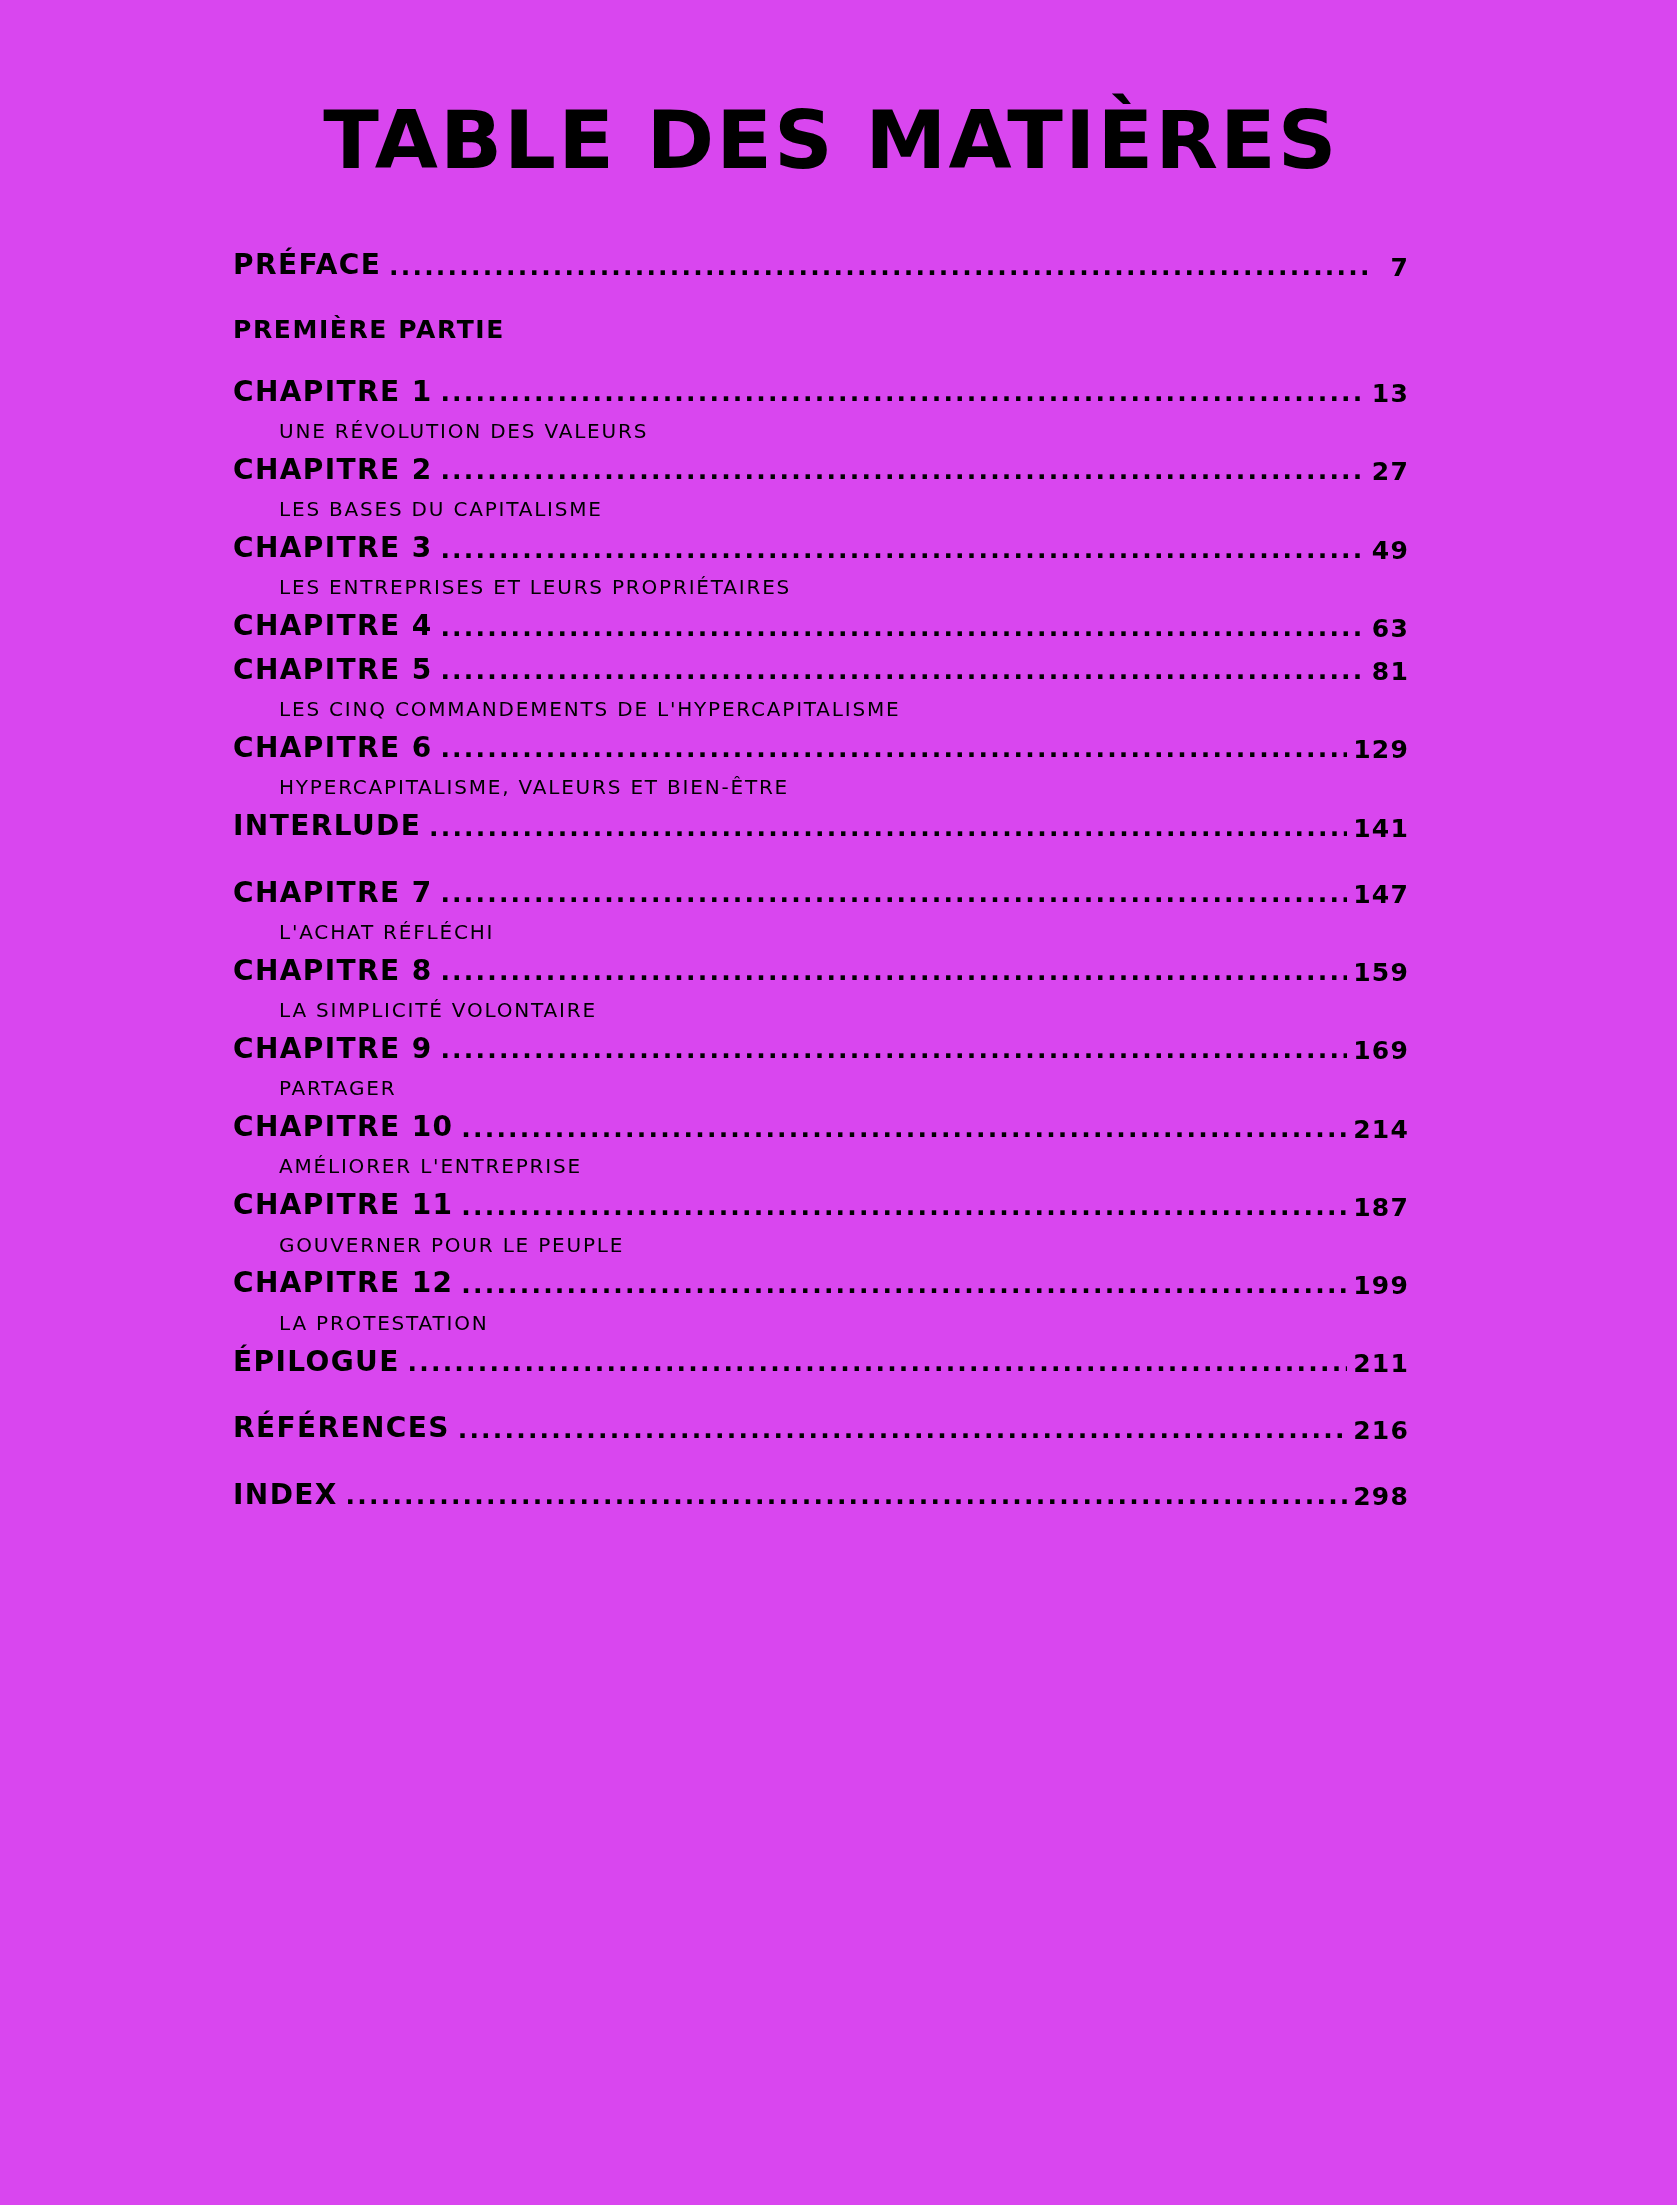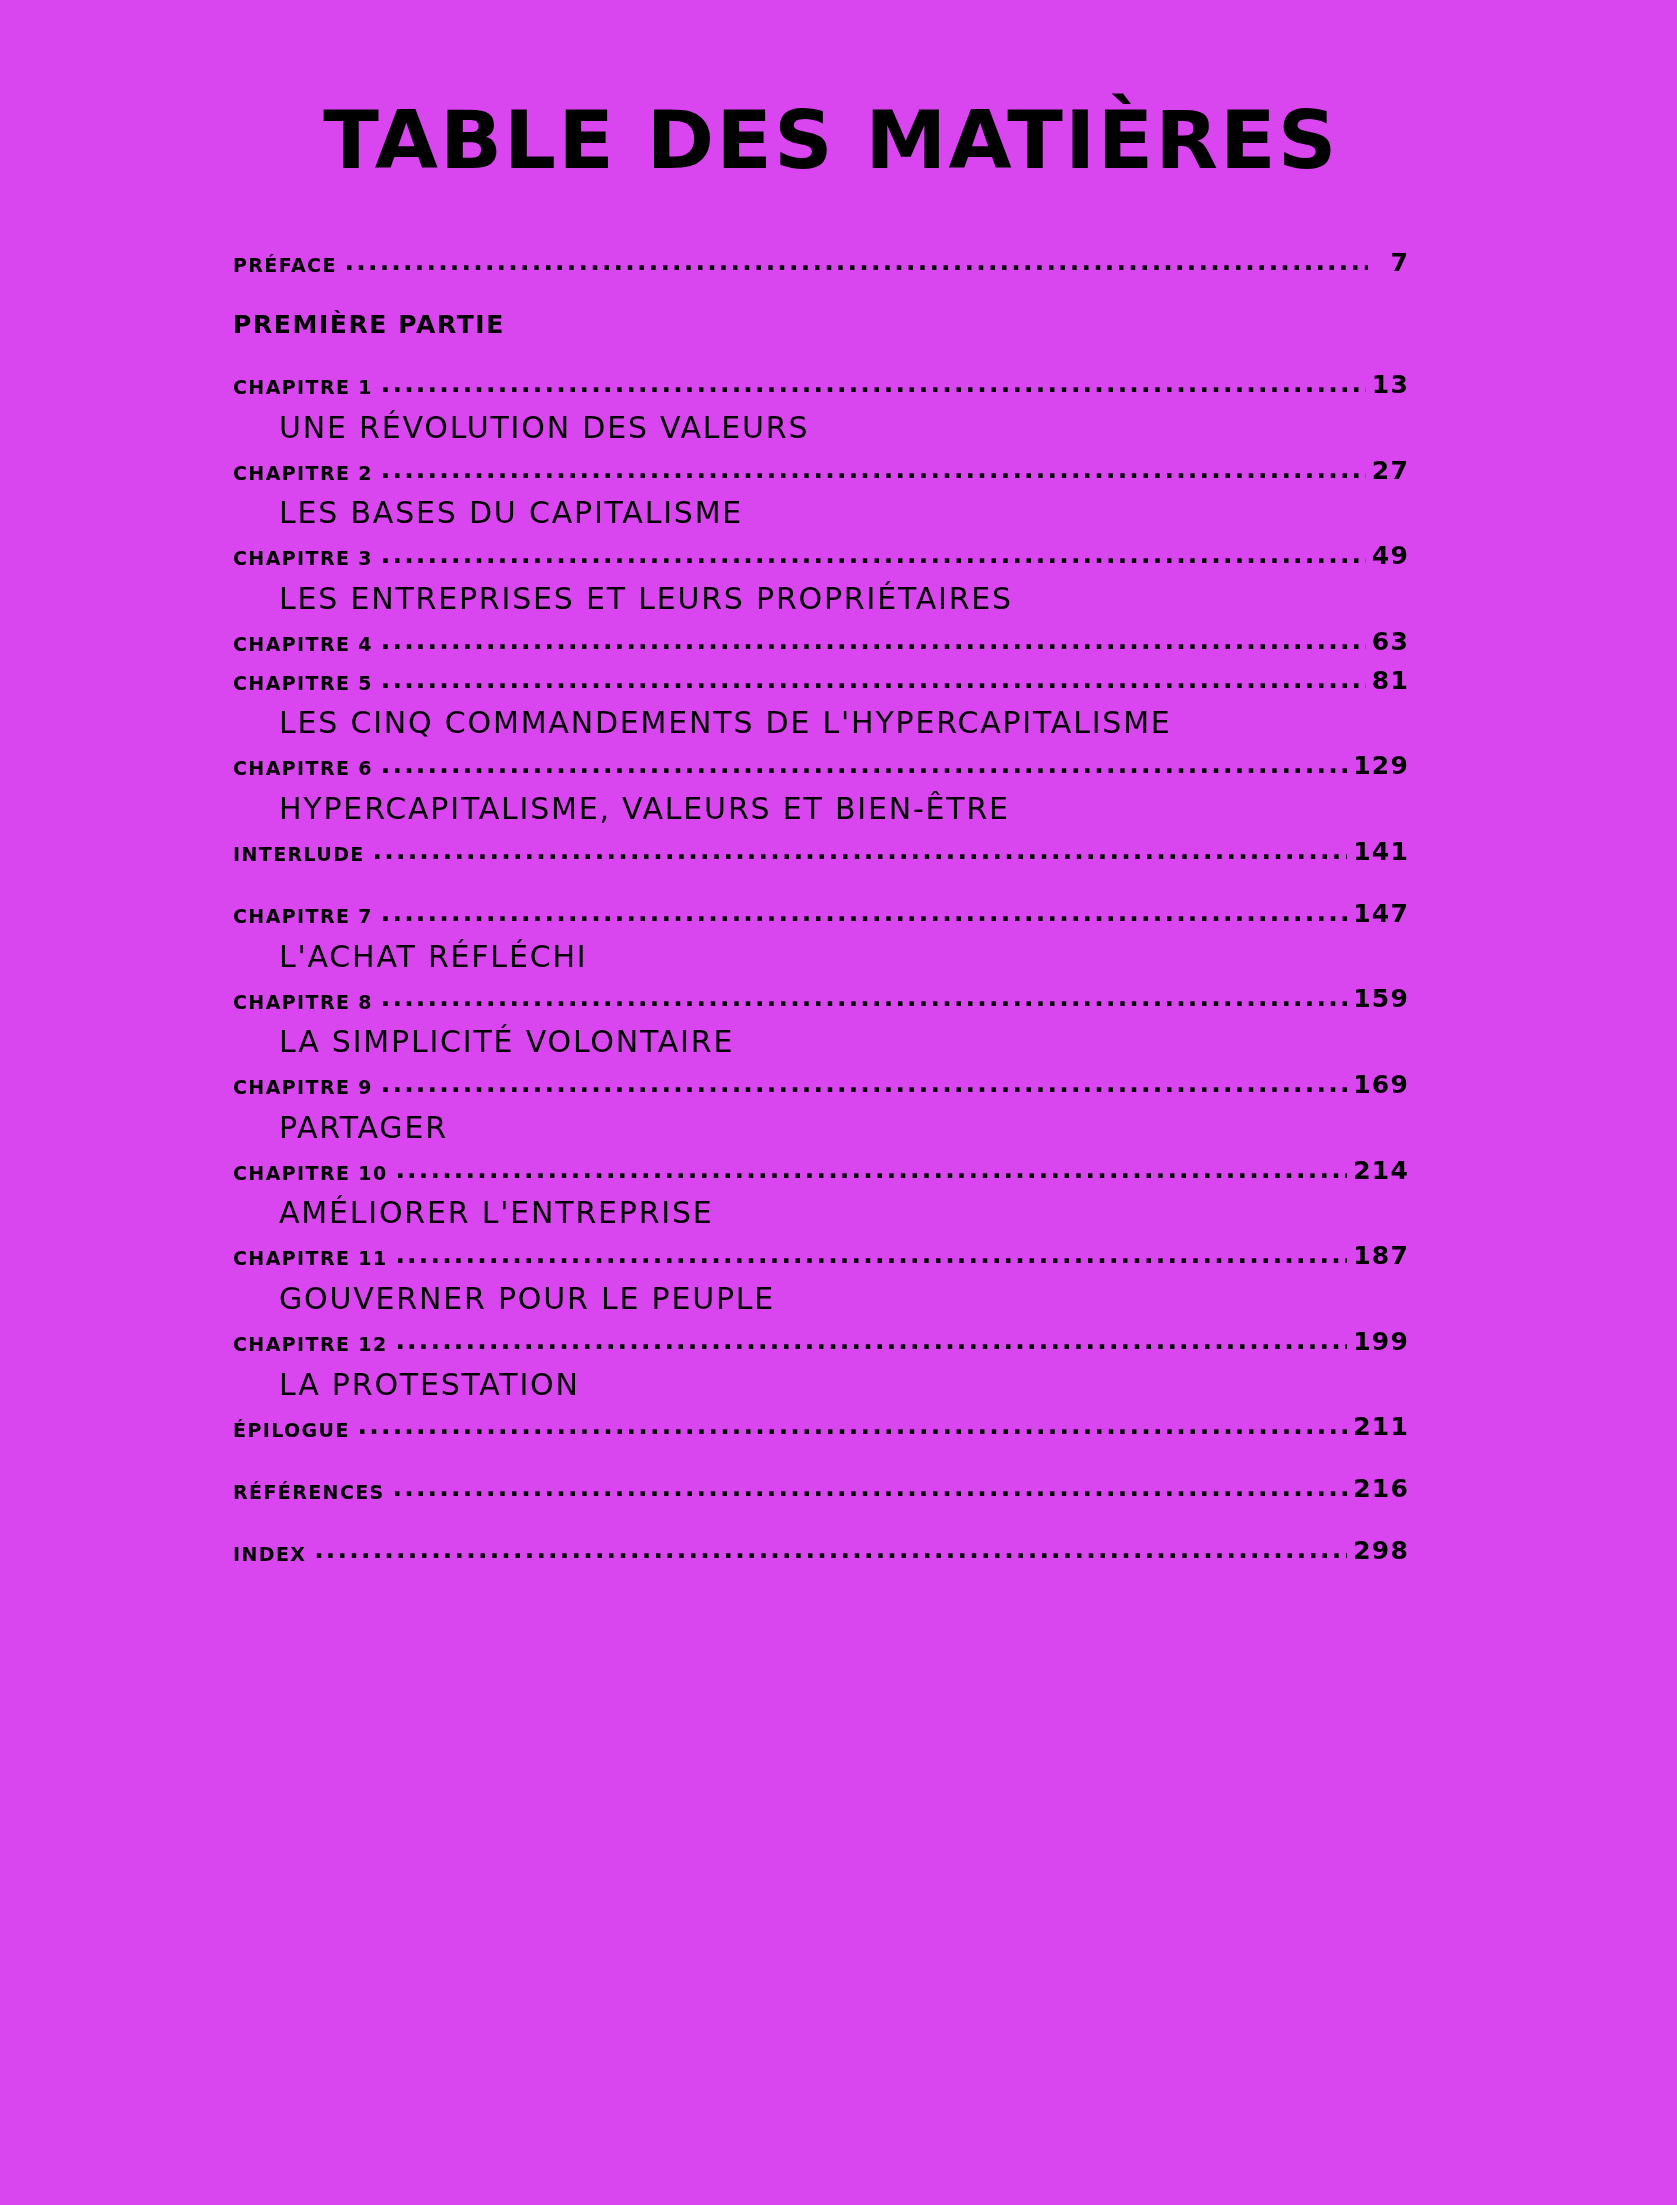--- a/index.html
+++ b/index.html
@@ -54,21 +54,21 @@
   }
   .entry.spaced {
     margin-bottom: 33px;
   }
   .line {
     display: flex;
     align-items: flex-end;
     width: 100%;
   }
   .label {
-    font-size: 19px;
+    font-size: 28px;
     font-weight: bold;
     letter-spacing: 1.4px;
     white-space: nowrap;
     text-transform: uppercase;
     line-height: 1.2;
   }
   .dots {
     flex: 1 1 auto;
     overflow: hidden;
     white-space: nowrap;
@@ -82,21 +82,21 @@
   }
   .page-num {
     font-size: 25px;
     font-weight: bold;
     letter-spacing: 1.2px;
     width: 65px;
     text-align: right;
     white-space: nowrap;
   }
   .sub {
-    font-size: 30px;
+    font-size: 20px;
     font-weight: normal;
     letter-spacing: 1.8px;
     text-transform: uppercase;
     margin-top: 10.8px;
     margin-left: 46px;
     line-height: 1.2;
   }
   .part-label {
     font-size: 25px;
     font-weight: bold;

